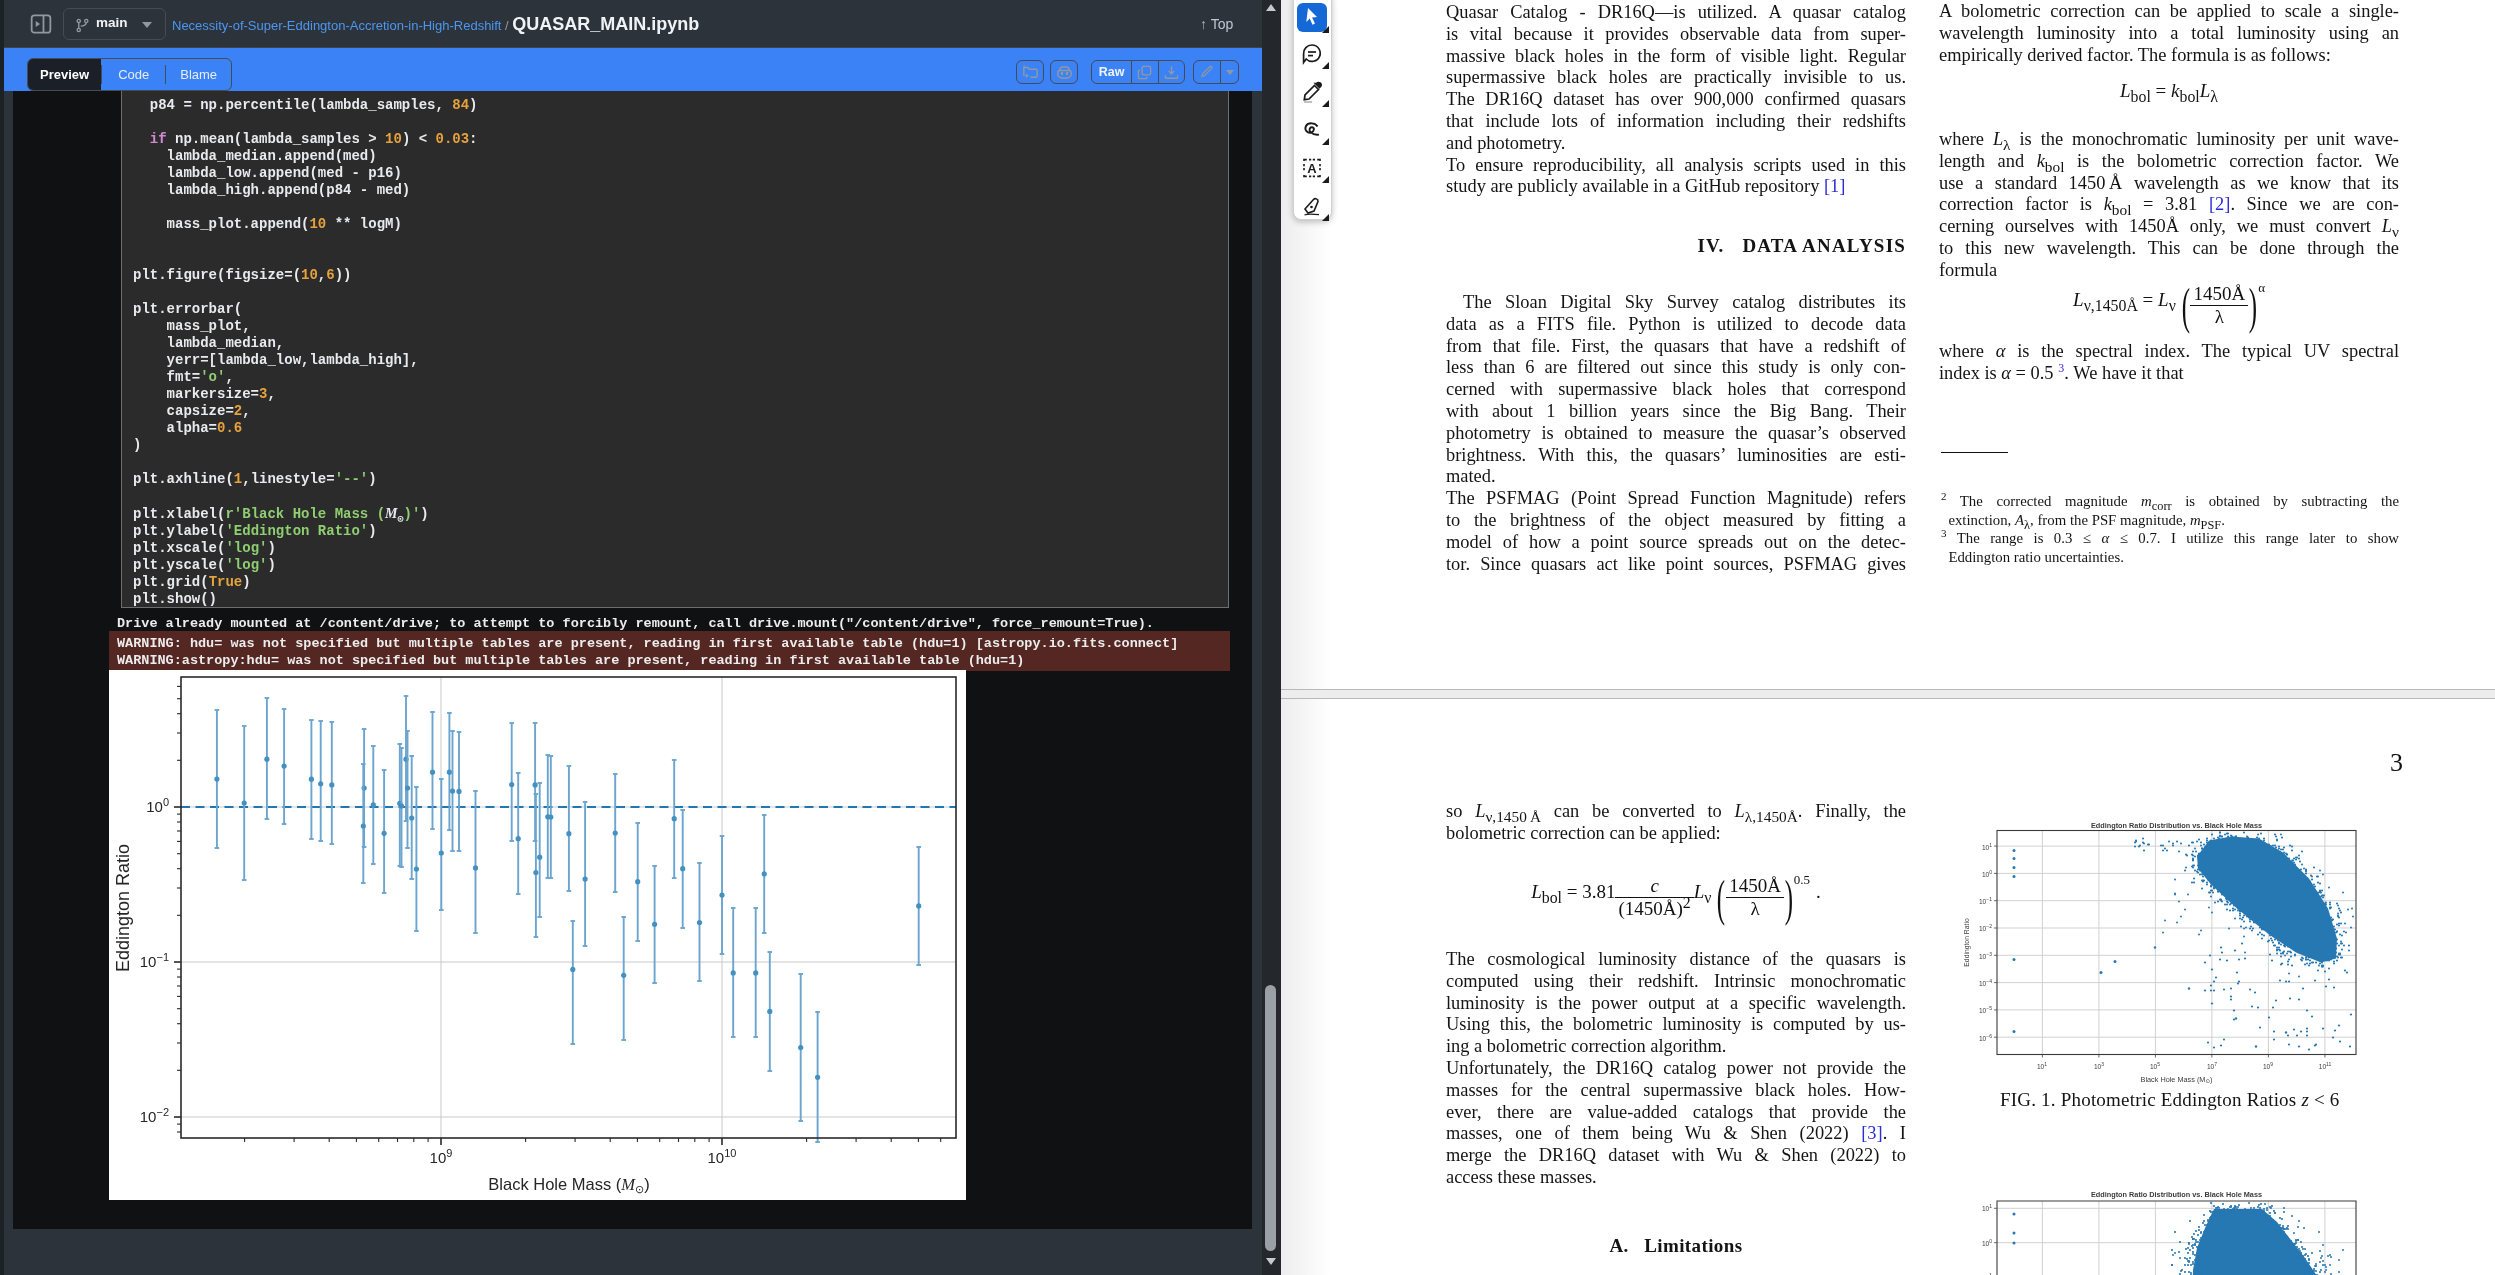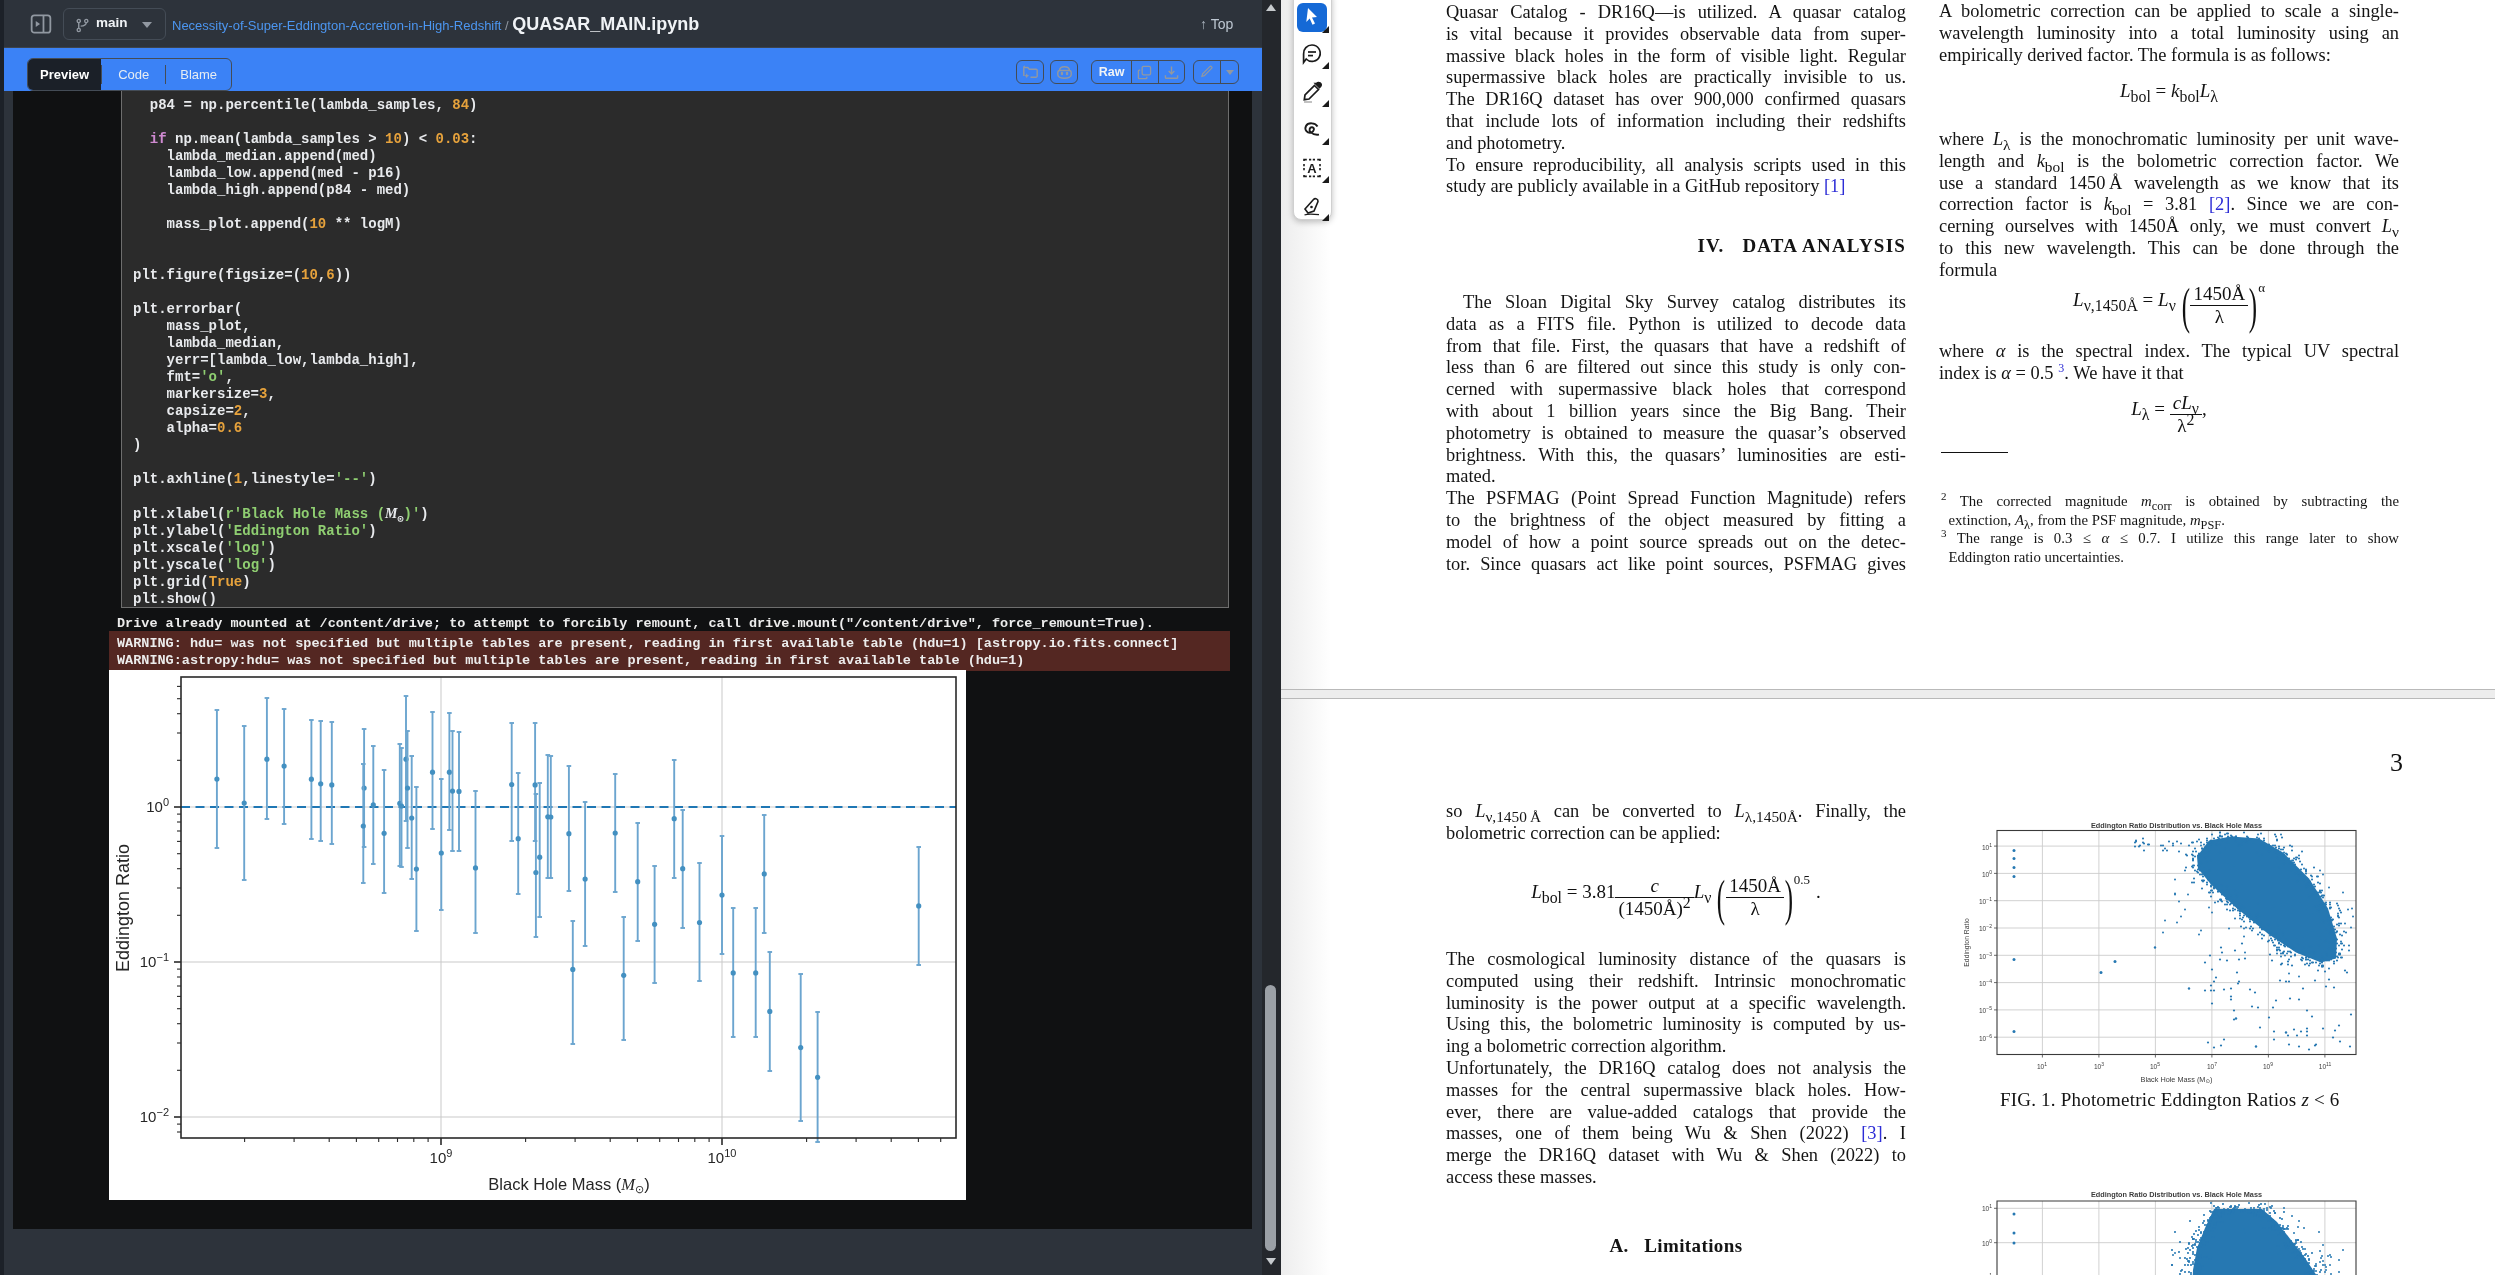--- a/index.html
+++ b/index.html
@@ -450,43 +450,40 @@
 <div class="ln" style="left:658px;top:171.60000000000002px;">use a standard 1450 Å wavelength as we know that its</div>
 <div class="ln" style="left:658px;top:193.40000000000003px;">correction factor is <i>k</i><sub>bol</sub> = 3.81 <span class="blu">[2]</span>.  Since we are con-</div>
 <div class="ln" style="left:658px;top:215.20000000000005px;">cerning ourselves with 1450Å only, we must convert <i>L</i><sub>ν</sub></div>
 <div class="ln" style="left:658px;top:237.00000000000006px;">to this new wavelength.  This can be done through the</div>
 <div class="lnn" style="left:658px;top:258.80000000000007px;">formula</div>
 <div class="serif abs" style="left:658px;top:283px;width:460px;text-align:center;font-size:19px">
 <i>L</i><sub>ν,1450Å</sub> = <i>L</i><sub>ν</sub> <span class="bigp">(</span><span class="frac"><span class="top">1450Å</span><span class="bot">λ</span></span><span class="bigp">)</span><sup style="font-size:13px;vertical-align:14px">α</sup>
 </div>
 <div class="ln" style="left:658px;top:340px;">where <i>α</i> is the spectral index.  The typical UV spectral</div>
 <div class="lnn" style="left:658px;top:361.8px;">index is <i>α</i> = 0.5 <sup class="blu" style="font-size:12px">3</sup>.  We have it that</div>
-<div class="serif abs" style="left:658px;top:392px;width:460px;text-align:center;font-size:19px">
-<i>L</i><sub>λ</sub> = <span class="frac"><span class="top"><i>c</i><i>L</i><sub>ν</sub></span><span class="bot">λ<sup>2</sup></span></span>,
-</div>
 <div class="abs" style="left:660px;top:452px;width:67px;height:1.4px;background:#111"></div>
 <div class="ln fn" style="left:660px;top:492px;"><sup style="font-size:11px">2</sup> The corrected magnitude <i>m</i><sub>corr</sub> is obtained by subtracting the</div>
 <div class="lnn fn" style="left:660px;top:510.6px;">&nbsp;&nbsp;extinction, <i>A</i><sub>λ</sub>, from the PSF magnitude, <i>m</i><sub>PSF</sub>.</div>
 <div class="ln fn" style="left:660px;top:529.2px;"><sup style="font-size:11px">3</sup> The range is 0.3 ≤ <i>α</i> ≤ 0.7.  I utilize this range later to show</div>
 <div class="lnn fn" style="left:660px;top:547.8000000000001px;">&nbsp;&nbsp;Eddington ratio uncertainties.</div>
 <div class="sep" style="top:689px;height:1px;background:#b9b9b9"></div>
 <div class="sep" style="top:690px;height:8px;background:#ededed"></div>
 <div class="sep" style="top:698px;height:1px;background:#b9b9b9"></div>
 <div class="serif abs" style="left:1109px;top:748px;font-size:26px">3</div>
 <div class="ln" style="left:165px;top:800px;">so <i>L</i><sub>ν,1450 Å</sub> can be converted to <i>L</i><sub>λ,1450Å</sub>.  Finally, the</div>
 <div class="lnn" style="left:165px;top:821.8px;">bolometric correction can be applied:</div>
 <div class="serif abs" style="left:165px;top:875px;width:460px;text-align:center;font-size:19px">
 <i>L</i><sub>bol</sub> = 3.81<span class="frac"><span class="top"><i>c</i></span><span class="bot">(1450Å)<sup>2</sup></span></span><i>L</i><sub>ν</sub> <span class="bigp">(</span><span class="frac"><span class="top">1450Å</span><span class="bot">λ</span></span><span class="bigp">)</span><sup style="font-size:13px;vertical-align:14px">0.5</sup><span style="margin-left:6px">.</span>
 </div>
 <div class="ln" style="left:165px;top:948px;">The cosmological luminosity distance of the quasars is</div>
 <div class="ln" style="left:165px;top:969.8px;">computed using their redshift.  Intrinsic monochromatic</div>
 <div class="ln" style="left:165px;top:991.5999999999999px;">luminosity is the power output at a specific wavelength.</div>
 <div class="ln" style="left:165px;top:1013.3999999999999px;">Using this, the bolometric luminosity is computed by us-</div>
 <div class="lnn" style="left:165px;top:1035.1999999999998px;">ing a bolometric correction algorithm.</div>
-<div class="ln" style="left:165px;top:1056.9999999999998px;">Unfortunately, the DR16Q catalog does not analysis the</div>
+<div class="ln" style="left:165px;top:1056.9999999999998px;">Unfortunately, the DR16Q catalog power not provide the</div>
 <div class="ln" style="left:165px;top:1078.7999999999997px;">masses for the central supermassive black holes.  How-</div>
 <div class="ln" style="left:165px;top:1100.5999999999997px;">ever, there are value-added catalogs that provide the</div>
 <div class="ln" style="left:165px;top:1122.3999999999996px;">masses, one of them being Wu &amp; Shen (2022) <span class="blu">[3]</span>.   I</div>
 <div class="ln" style="left:165px;top:1144.1999999999996px;">merge the DR16Q dataset with Wu &amp; Shen (2022) to</div>
 <div class="lnn" style="left:165px;top:1165.9999999999995px;">access these masses.</div>
 <div class="lnn" style="left:165px;top:1235px;width:460px;text-align:center;white-space:normal;font-size:19px;letter-spacing:0.4px"><b>A.&nbsp;&nbsp;&nbsp;Limitations</b></div>
 <div class="lnn" style="left:719px;top:1089px;font-size:19px;letter-spacing:0.2px">FIG. 1.  Photometric Eddington Ratios <i>z</i> &lt; 6</div>
 <svg class="abs" style="left:646px;top:813.5px" width="469" height="321.5" viewBox="646 813.5 469 321.5">
 <text x="895.5" y="827.5" font-size="7.3" font-weight="600" fill="#3c3c3c" text-anchor="middle">Eddington Ratio Distribution vs. Black Hole Mass</text>
 <line x1="716" y1="845.6" x2="1075" y2="845.6" stroke="#cccccc" stroke-width="0.9"></line>

